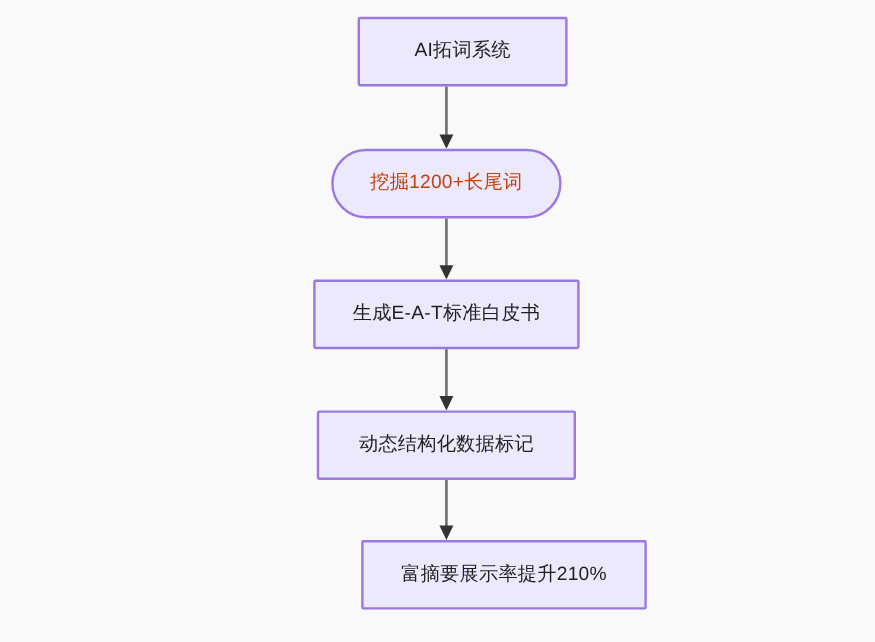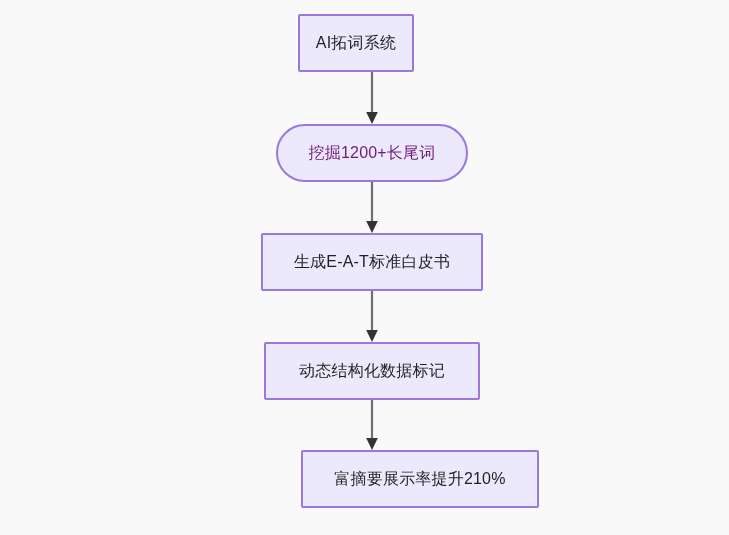--- a/index.html
+++ b/index.html
@@ -72,25 +72,25 @@
     </svg>
   </div>
 
   <div class="connector" id="conn-3" style="left: 362px; top: 400px; height: 50px;">
     <svg width="20" height="50" viewBox="0 0 20 50">
       <line x1="10" y1="0" x2="10" y2="41" stroke="#707070" stroke-width="2.2"></line>
       <polygon points="10,50 4.2,38 15.8,38" fill="#333333"></polygon>
     </svg>
   </div>
 
-  <div class="node" id="node-0" style="left: 298px; top: 14px; width: 116px; height: 58px; background: rgb(236, 233, 253); border-color: rgb(154, 120, 224); color: rgb(31, 31, 32);">
+  <div class="node" id="node-0" style="left: 298px; top: 14px; width: 175px; height: 58px; background: rgb(236, 233, 253); border-color: rgb(154, 120, 224); color: rgb(31, 31, 32);">
     <span class="node-label">AI拓词系统</span>
   </div>
 
-  <div class="node" id="node-1" style="left: 276px; top: 124px; width: 192px; height: 58px; background: rgb(236, 233, 253); border-color: rgb(154, 120, 224); color: #701a75; border-radius: 29px;">
+  <div class="node" id="node-1" style="left: 276px; top: 124px; width: 192px; height: 58px; background: rgb(236, 233, 253); border-color: rgb(154, 120, 224); color: #c2410c; border-radius: 29px;">
     <span class="node-label">挖掘1200+长尾词</span>
   </div>
 
   <div class="node" id="node-2" style="left: 261px; top: 233px; width: 222px; height: 58px; background: rgb(236, 233, 253); border-color: rgb(154, 120, 224); color: rgb(31, 31, 32);">
     <span class="node-label">生成E-A-T标准白皮书</span>
   </div>
 
   <div class="node" id="node-3" style="left: 264px; top: 342px; width: 216px; height: 58px; background: rgb(236, 233, 253); border-color: rgb(154, 120, 224); color: rgb(31, 31, 32);">
     <span class="node-label">动态结构化数据标记</span>
   </div>

